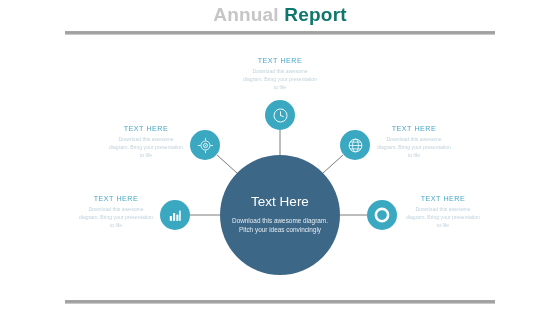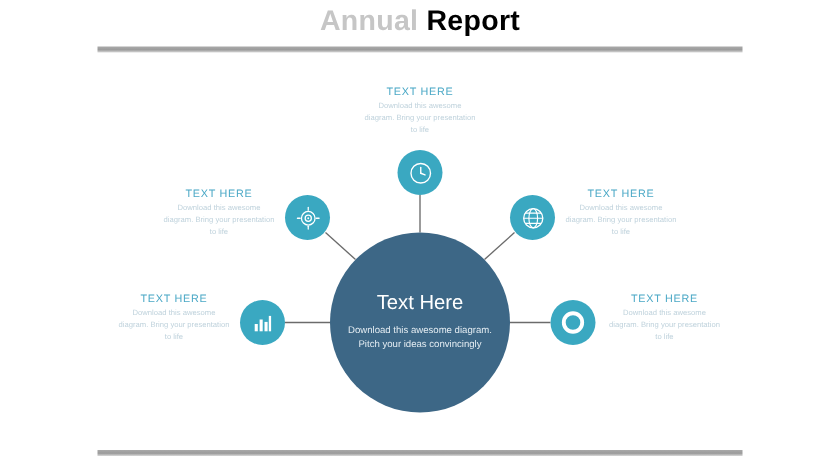--- a/index.html
+++ b/index.html
@@ -24,21 +24,21 @@
     left: 0;
     top: 4px;
     width: 560px;
     text-align: center;
     font-size: 19px;
     font-weight: bold;
     letter-spacing: 0.2px;
     white-space: nowrap;
   }
   #title .t-light { color: #c6c6c6; margin-top: 16px; }
-  #title .t-dark  { color: #000000; }
+  #title .t-dark  { color: #0f766e; }
 
   .divider {
     position: absolute;
     left: 65px;
     width: 430px;
     height: 4px;
     background: linear-gradient(to bottom, #a9a9a9 0%, #9b9b9b 55%, #d9d9d9 100%);
   }
   #divider-top    { top: 31px; }
   #divider-bottom { top: 300px; }

